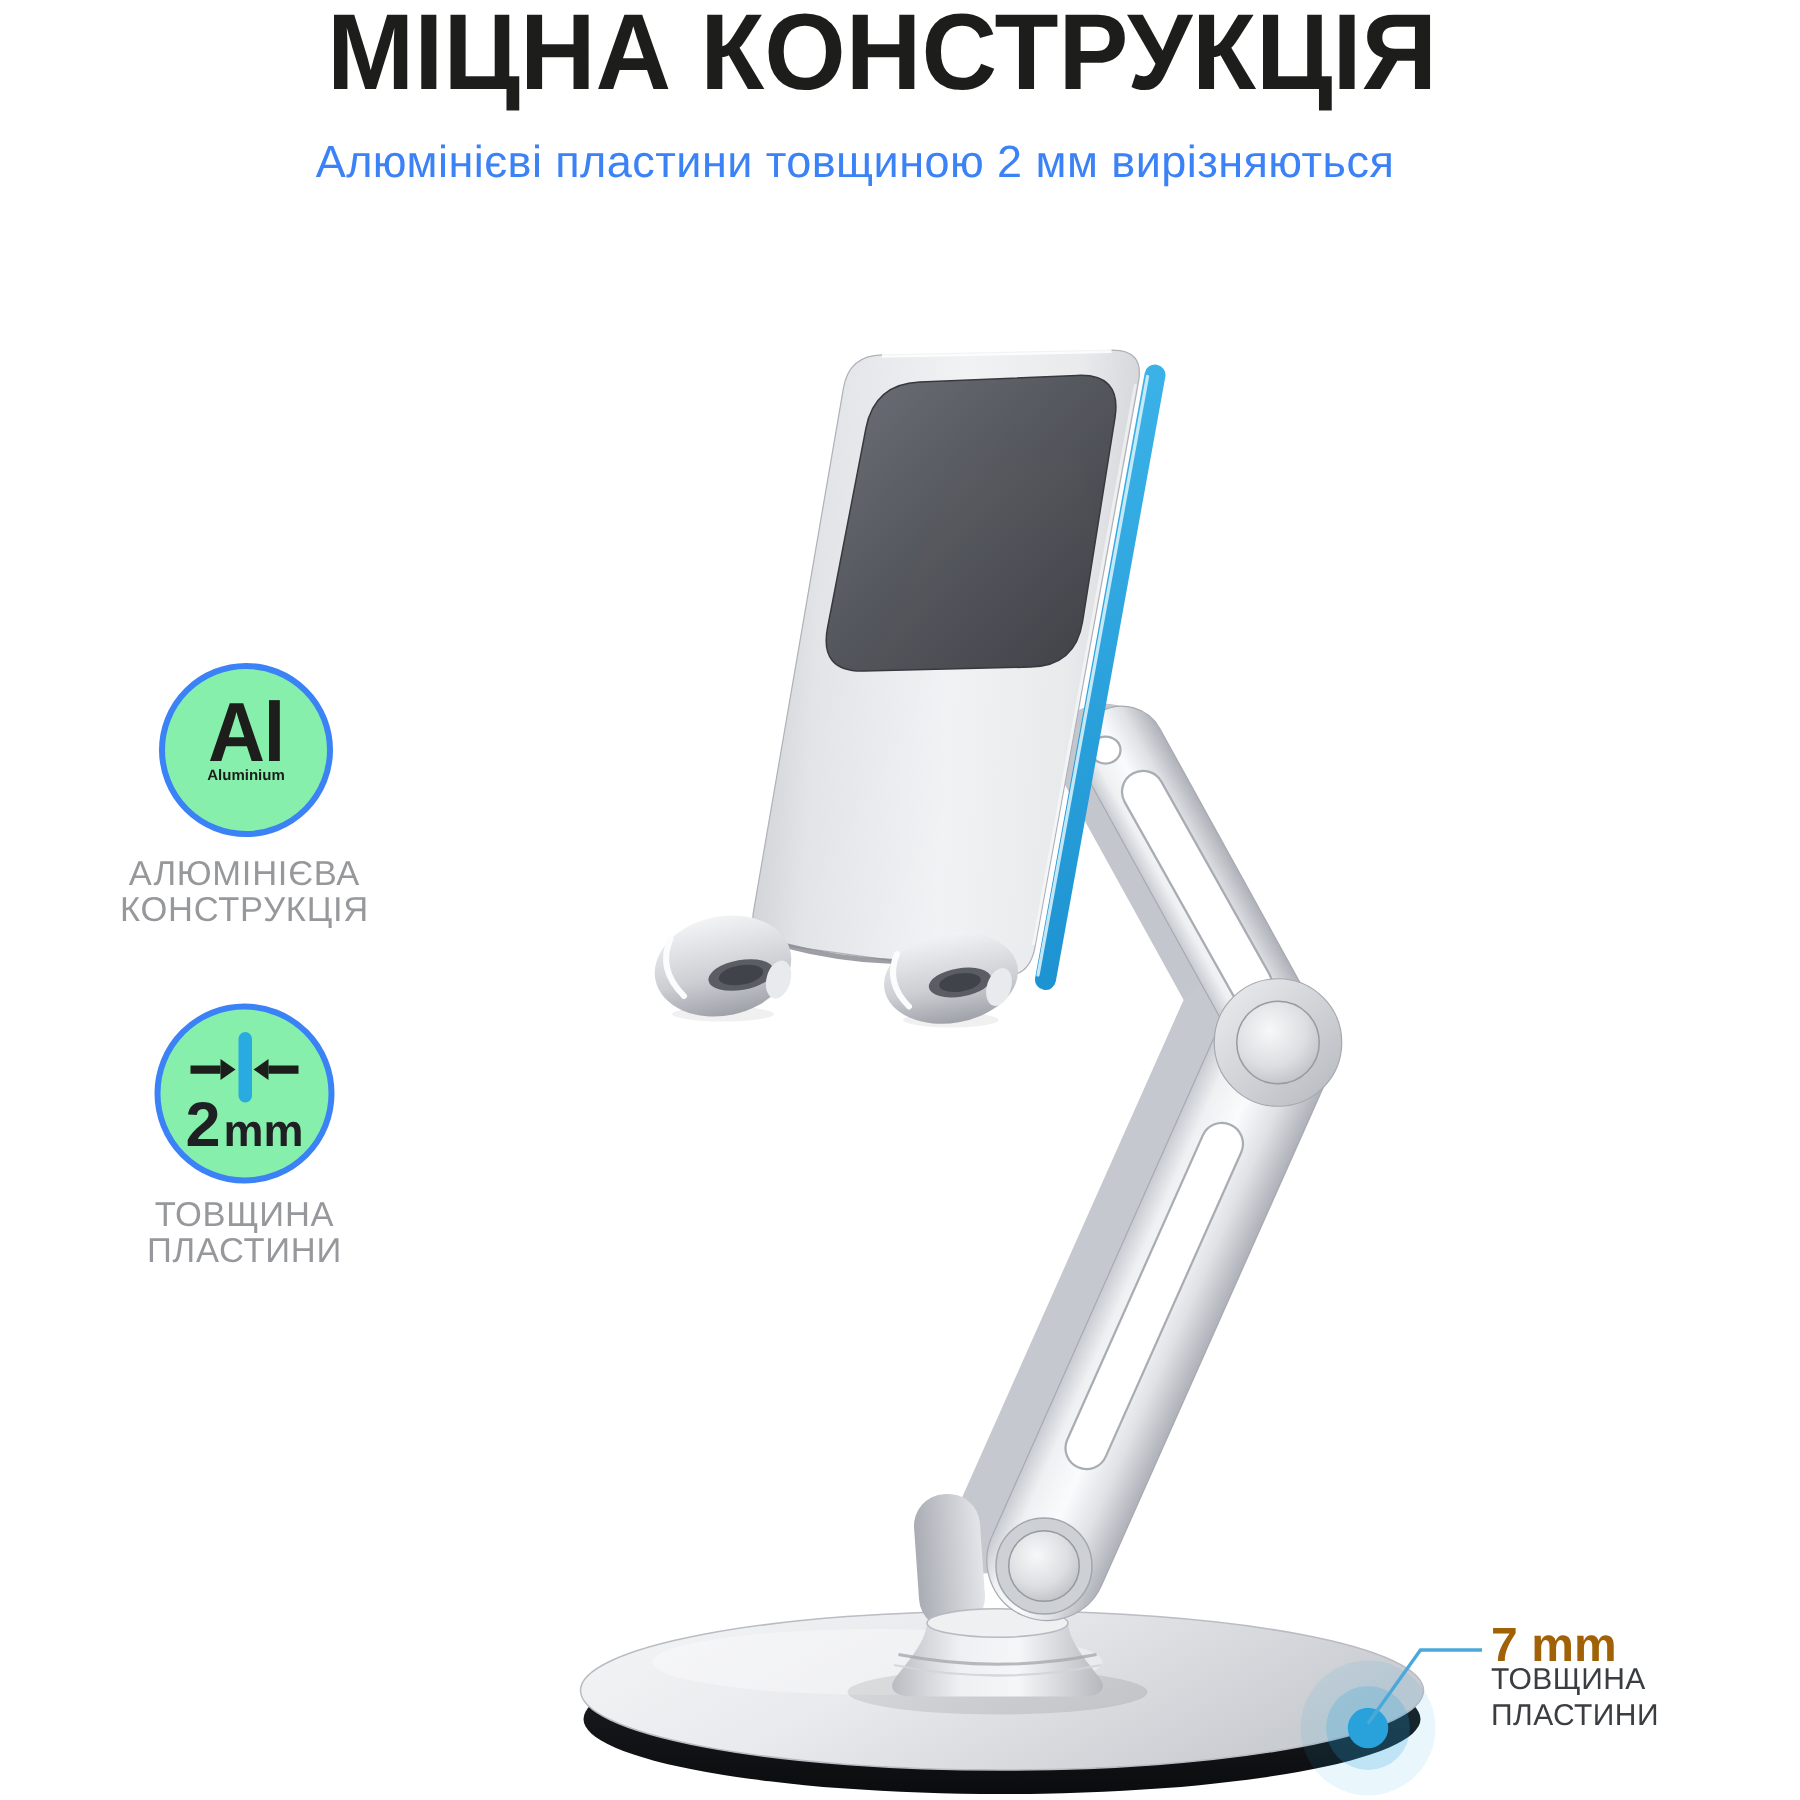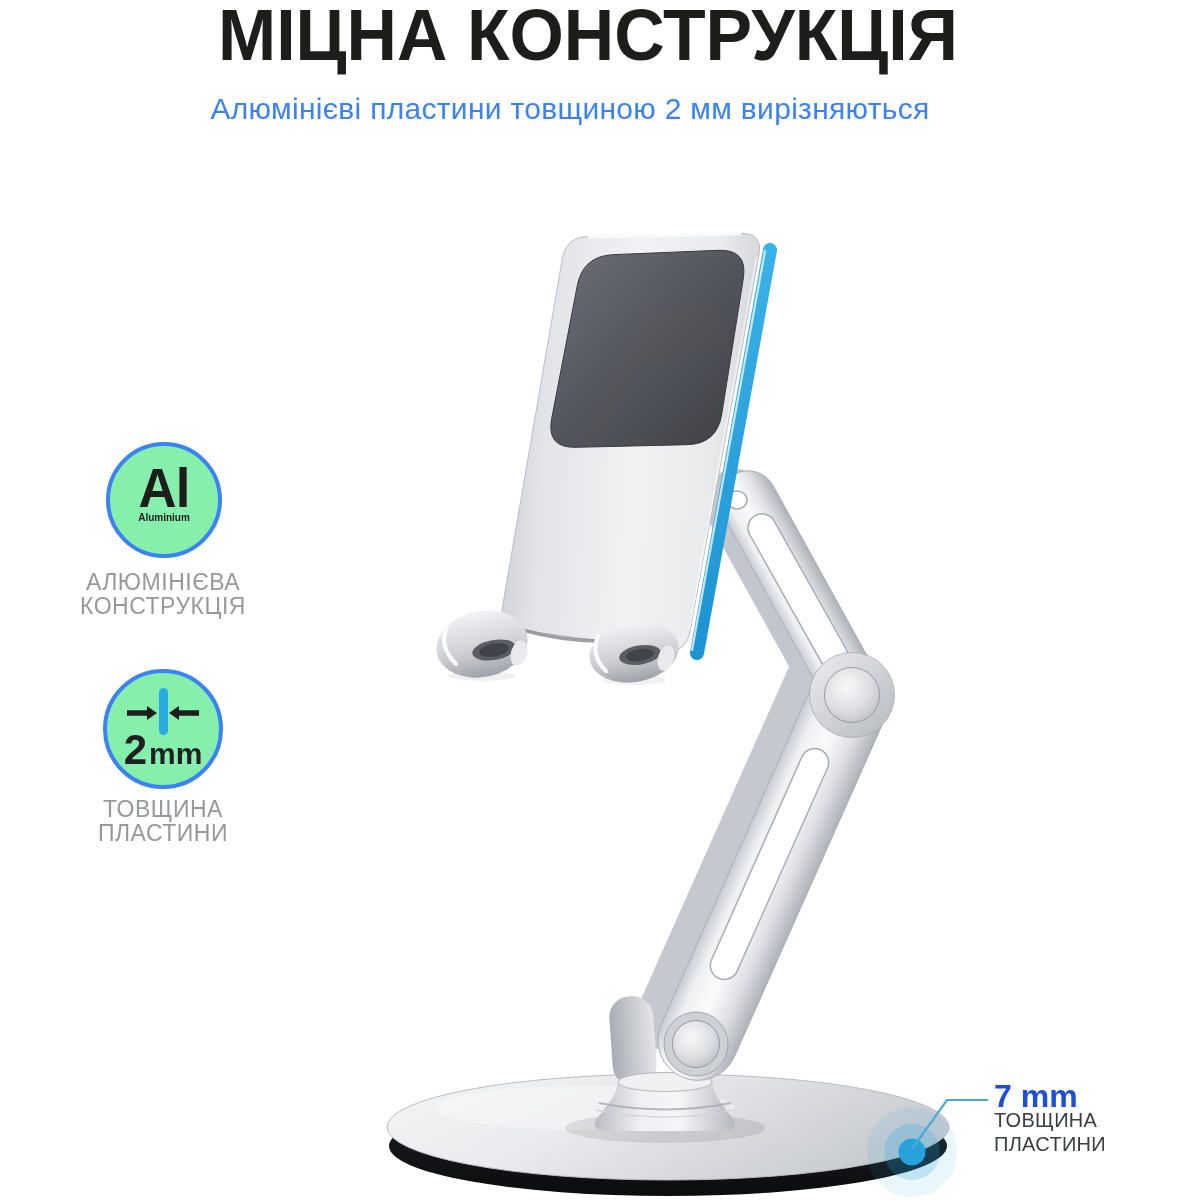--- a/index.html
+++ b/index.html
@@ -37,21 +37,21 @@
   .mm-value .v{font-size:42px; font-weight:700;}
   .mm-value .u{font-size:30px; font-weight:700; margin-left:2px;}
   .badge-caption{
     width:240px; text-align:center; color:#96989b;
     font-size:23px; line-height:24px; font-weight:400; letter-spacing:0.5px;
   }
   .cap-al{left:43px; top:570px;}
   .cap-mm{left:43px; top:797px;}
 
   
-  .callout-value{left:994px; top:1078px; white-space:nowrap; color:#1d4ed8;}
+  .callout-value{left:994px; top:1078px; white-space:nowrap; color:#a16207;}
   .callout-value .v{font-size:32px; font-weight:700;}
   .callout-value .u{font-size:32px; font-weight:700; margin-left:9px;}
   .callout-caption{left:994px; top:1108px; font-size:20px; line-height:24px;
     color:#3a3d41; font-weight:400; letter-spacing:0.3px;}
 
   svg{display:block;}
 </style>
 </head>
 <body>
 

